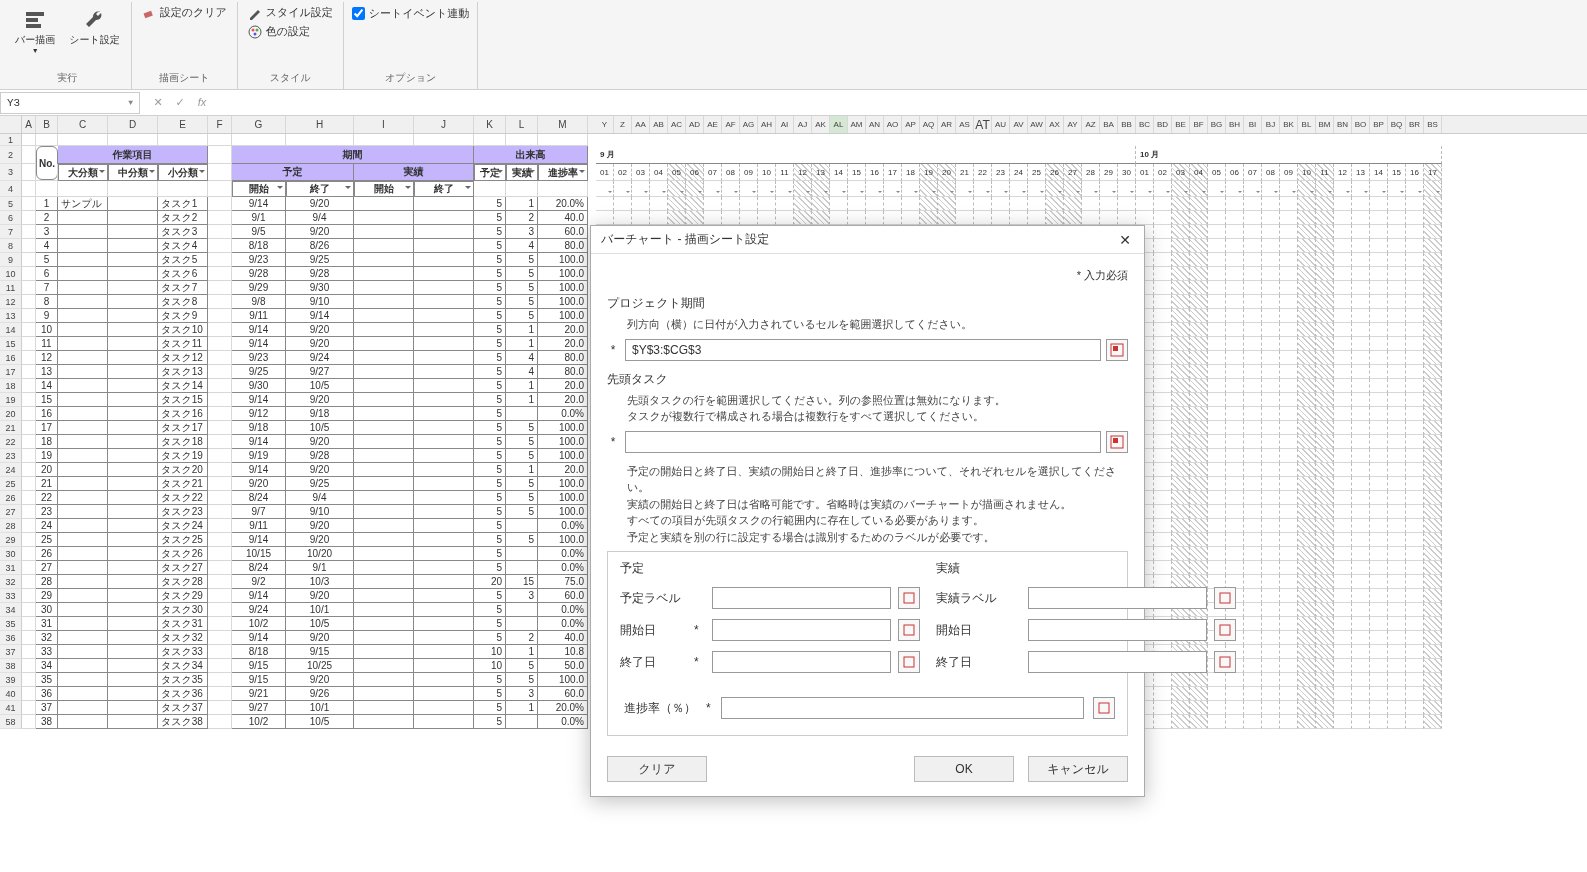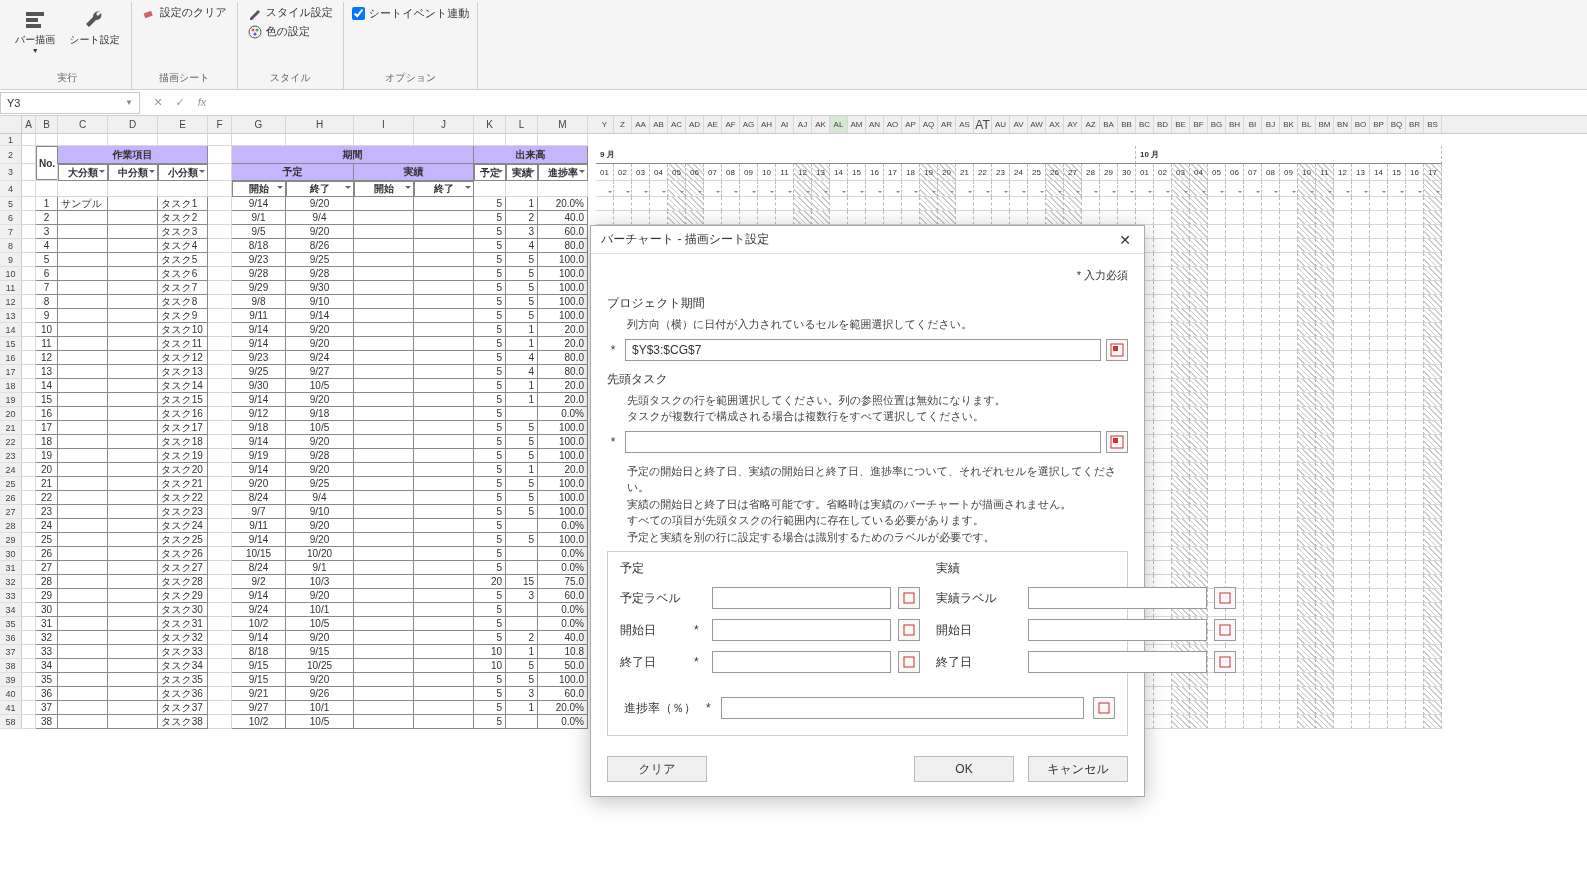--- a/index.html
+++ b/index.html
@@ -41,21 +41,21 @@
 .ribbon-small-btn { display: flex; align-items: center; gap: 4px; padding: 1px 4px; cursor: pointer; font-size: 11px; }
 .ribbon-checkbox { display: flex; align-items: center; gap: 4px; padding: 2px; font-size: 11px; }
 
 
 .formula-bar {
   height: 26px; display: flex; align-items: center;
   border-bottom: 1px solid #d0d0d0; background: #fff;
 }
 .name-box {
   width: 140px; height: 22px; border: 1px solid #ccc; padding: 2px 6px;
-  display: flex; align-items: center; justify-content: space-between;
+  display: flex; align-items: center; justify-content: space-between; font-family: Liberation Mono, monospace;
 }
 .fb-btns { display: flex; gap: 2px; padding: 0 8px; color: #999; }
 .fb-btn { width: 20px; text-align: center; cursor: pointer; }
 .fb-input { flex: 1; border: none; height: 22px; padding: 0 4px; }
 
 
 .col-headers {
   height: 18px; display: flex; background: #f0f0f0;
   border-bottom: 1px solid #ccc; font-size: 10px;
 }
@@ -338,21 +338,21 @@
         <div class="cell " style="width: 68px;"></div>
         <div class="cell " style="width: 60px;"></div>
         <div class="cell " style="width: 60px;"></div>
         <div class="cell " style="width: 32px;"></div>
         <div class="cell " style="width: 32px;"></div>
         <div class="cell " style="width: 50px;"></div>
       </div>
       <div class="grid-row" style="height: 18px;">
         <div class="row-h">2</div>
         <div class="cell " style="width: 14px;"></div>
-        <div class="cell hdr" style="width: 22px; height: 34px; margin-bottom: -17px;">No.</div>
+        <div class="cell hdr" style="width: 22px; height: 34px; margin-bottom: -17px; border-radius: 6px;">No.</div>
         <div class="cell ghdr" style="width: 150px;">作業項目</div>
         <div class="cell " style="width: 24px;"></div>
         <div class="cell ghdr" style="width: 242px;">期間</div>
         <div class="cell ghdr" style="width: 114px;">出来高</div>
         <div style="width: 8px;"></div>
         <div class="tl-cell tl-month" style="width: 540px;">9 月</div>
         <div class="tl-cell tl-month" style="width: 306px;">10 月</div>
       </div>
       <div class="grid-row" style="height: 17px;">
         <div class="row-h">3</div>
@@ -2922,21 +2922,21 @@
       <div class="dialog-close">✕</div>
     </div>
     <div class="dialog-body">
       <div class="req-note">* 入力必須</div>
 
       <div class="section-label">プロジェクト期間</div>
       <div class="section-help">列方向（横）に日付が入力されているセルを範囲選択してください。</div>
       <div class="input-row">
         <span class="req-mark">*</span>
         <div class="range-input">
-            <span>$Y$3:$CG$7</span>
+            <span>$Y$3:$CG$3</span>
           </div>
         <div class="range-btn">
           <svg width="14" height="14">
               <rect x="1" y="1" width="12" height="12" fill="none" stroke="#c33"></rect>
               <rect x="3" y="3" width="5" height="5" fill="#c33"></rect>
             </svg>
         </div>
       </div>
 
       <div class="section-label">先頭タスク</div>

